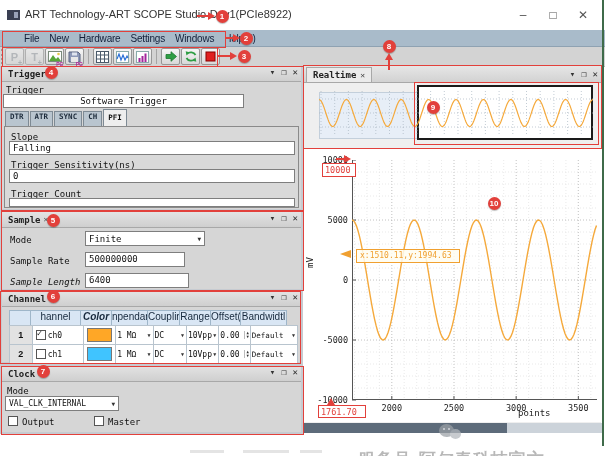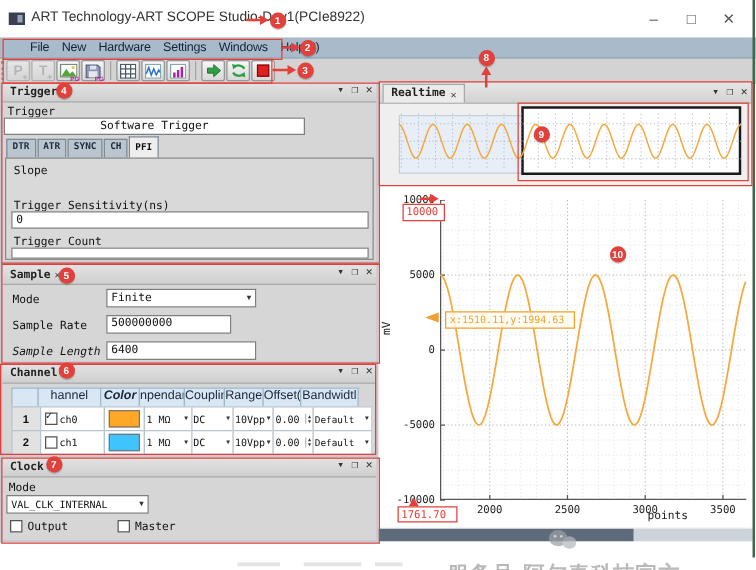--- a/index.html
+++ b/index.html
@@ -230,20 +230,21 @@
     <div class="tinput" style="left:1px;top:28px;width:241px;height:14px;text-align:center;">Software Trigger</div>
     <div class="ttabs" style="top:44px;left:3px;">
         <span class="ttab">DTR</span>
         <span class="ttab">ATR</span>
         <span class="ttab">SYNC</span>
         <span class="ttab">CH</span>
         <span class="ttab on">PFI</span>
       </div>
     <div class="tabpage" style="top:60px;height:82px;"></div>
     <div class="plabel" style="left:9px;top:66px;">Slope</div>
+    <div class="tinput" style="left:7px;top:75px;width:286px;height:14px;">Falling</div>
     <div class="plabel" style="left:9px;top:94px;">Trigger Sensitivity(ns)</div>
     <div class="tinput" style="left:7px;top:103px;width:286px;height:14px;">0</div>
     <div class="plabel" style="left:9px;top:123px;">Trigger Count</div>
     <div class="tinput" style="left:7px;top:132px;width:286px;height:9px;"></div>
   </div>
 
   <div class="panel" style="top:212px;height:77px;">
     <div class="phdr">
       <span class="ptab">
         <span>Sample</span>
@@ -256,21 +257,21 @@
       </span>
     </div>
     <div class="plabel" style="left:8px;top:23px;">Mode</div>
     <div class="combo" style="left:83px;top:19px;width:120px;height:15px;">
       <span>Finite</span>
       <span class="carrow">▼</span>
     </div>
     <div class="plabel" style="left:8px;top:44px;">Sample Rate</div>
     <div class="tinput" style="left:83px;top:40px;width:100px;height:15px;">500000000</div>
     <div class="plabel" style="left:8px;top:65px;font-style:italic;">Sample Length</div>
-    <div class="tinput" style="left:83px;top:61px;width:120px;height:15px;">6400</div>
+    <div class="tinput" style="left:83px;top:61px;width:104px;height:15px;">6400</div>
   </div>
 
   <div class="panel" style="top:291px;height:71px;">
     <div class="phdr">
       <span class="ptab">
         <span>Channel</span>
         <span class="tclose">✕</span>
       </span>
       <span class="pbtns">
         <span>▾</span>

